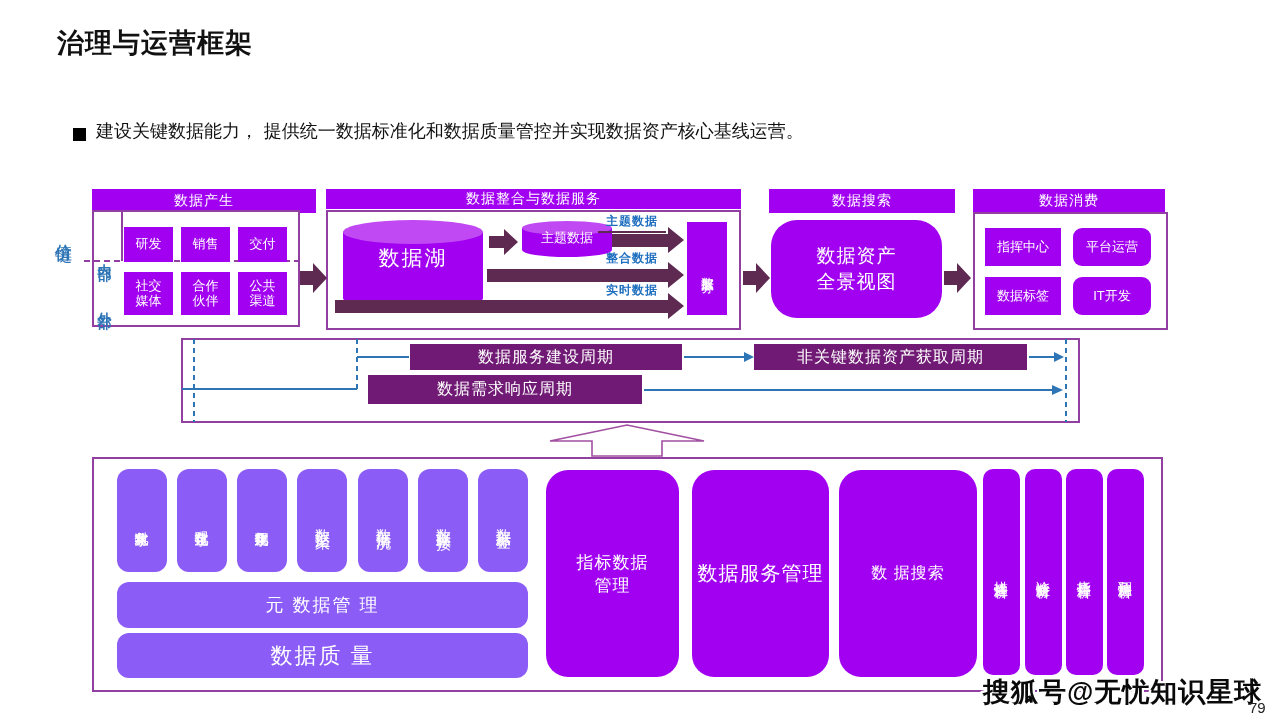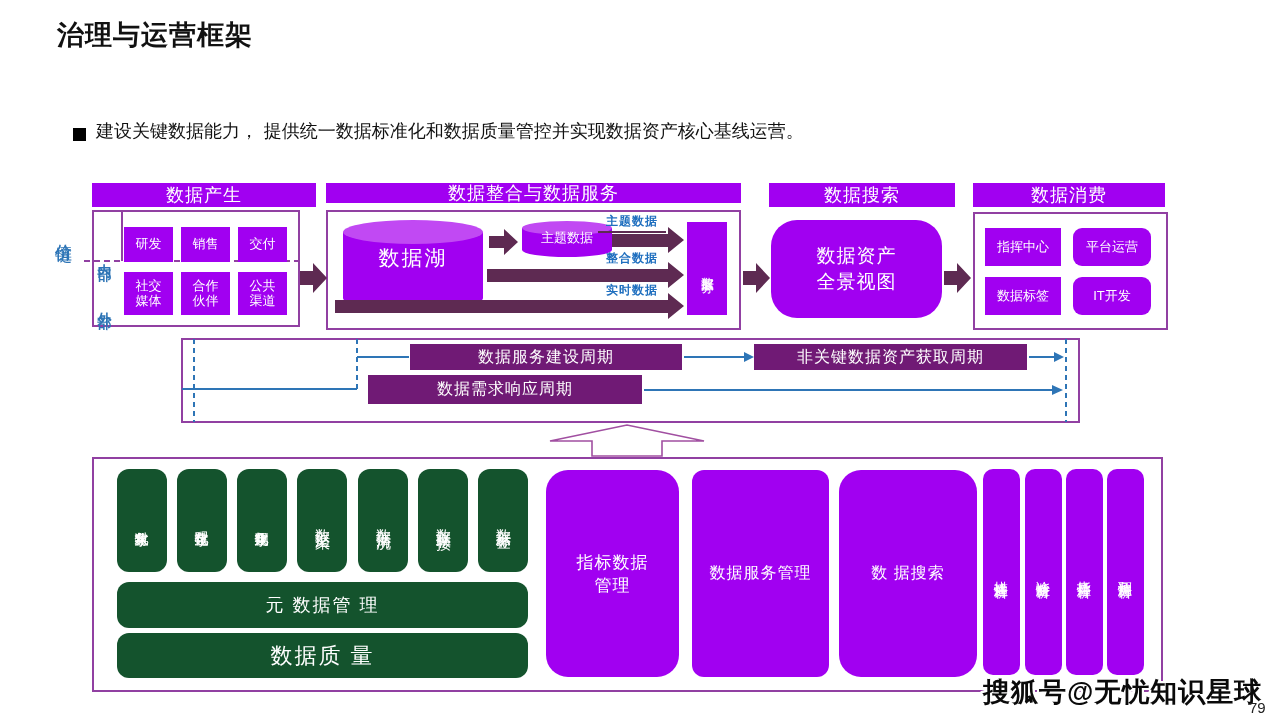--- a/index.html
+++ b/index.html
@@ -2,38 +2,38 @@
 <html><head>
 <meta charset="utf-8">
 <style>
   html,body{margin:0;padding:0;background:#fff;}
   body{width:1280px;height:720px;position:relative;overflow:hidden;
        font-family:"Liberation Sans","DejaVu Sans",sans-serif;color:#111;}
   .abs{position:absolute;box-sizing:border-box;}
   .center{display:flex;align-items:center;justify-content:center;text-align:center;}
   .prelines{white-space:pre-line;}
   .purple{background:#A100F1;color:#fff;}
-  .hdr{background:#A100F1;color:#fff;font-size:18px;letter-spacing:1px;}
+  .hdr{background:#A100F1;color:#fff;font-size:14px;letter-spacing:1px;margin-top:6px;}
   .wbox{background:#fff;border:2px solid #9140A2;}
   .chip{background:#A100F1;color:#fff;font-size:13px;line-height:1.15;}
   .vtext{writing-mode:vertical-rl;text-orientation:upright;letter-spacing:2px;}
   .cycbar{background:#701a75;color:#fff;font-size:16px;letter-spacing:1px;}
   .bigbox{background:#A100F1;color:#fff;border-radius:22px;font-size:17px;letter-spacing:1px;}
   .anachip{background:#A100F1;color:#fff;border-radius:10px;font-size:14px;}
-  .capchip{background:#14532d;color:#fff;border-radius:12px;font-size:14px;}
+  .capchip{background:#8b5cf6;color:#fff;border-radius:12px;font-size:14px;}
   .flowlabel{color:#1F6FBF;font-size:12px;font-weight:bold;letter-spacing:1px;text-align:center;}
   .bluetxt{color:#2E75B6;}
   svg{display:block;}
   .watermark{font-size:27px;font-weight:bold;color:#0a0a0a;letter-spacing:1px;
     text-shadow:-2px -2px 0 #fff,2px -2px 0 #fff,-2px 2px 0 #fff,2px 2px 0 #fff,0 2px 0 #fff,0 -2px 0 #fff,2px 0 0 #fff,-2px 0 0 #fff;}
 </style>
 </head>
 <body>
 
-<div class="abs" style="left:57px;top:17px;font-size:27px;font-weight:800;letter-spacing:1px;">治理与运营框架</div>
+<div class="abs" style="left:57px;top:25px;font-size:27px;font-weight:800;letter-spacing:1px;">治理与运营框架</div>
 
 <div class="abs" style="left:73px;top:128px;width:13px;height:13px;background:#000;"></div>
 <div class="abs" style="left:96px;top:119px;width:960px;font-size:18px;font-family:'DejaVu Serif','Liberation Serif',serif;">建设关键数据能力， 提供统一数据标准化和数据质量管控并实现数据资产核心基线运营。</div>
 
 <div class="abs hdr center" style="left:92px;top:183px;width:224px;height:24px;">数据产生</div>
 <div class="abs hdr center" style="left:326px;top:183px;width:415px;height:20px;">数据整合与数据服务</div>
 <div class="abs hdr center" style="left:769px;top:183px;width:186px;height:24px;">数据搜索</div>
 <div class="abs hdr center" style="left:973px;top:183px;width:192px;height:24px;">数据消费</div>
 
 <div class="abs vtext bluetxt" style="left:52px;top:230px;height:95px;font-size:17px;">价值链</div>
@@ -80,21 +80,21 @@
 <div class="abs capchip center vtext" style="left:297px;top:469px;width:50px;height:103px;font-size:15px;">数据汇聚</div>
 <div class="abs capchip center vtext" style="left:358px;top:469px;width:50px;height:103px;font-size:15px;">数据清洗</div>
 <div class="abs capchip center vtext" style="left:418px;top:469px;width:50px;height:103px;font-size:15px;">数据联接</div>
 <div class="abs capchip center vtext" style="left:478px;top:469px;width:50px;height:103px;font-size:15px;">数据标签</div>
 
 <div class="abs capchip center" style="left:117px;top:582px;width:411px;height:46px;font-size:18px;letter-spacing:2px;">元 数据管 理</div>
 <div class="abs capchip center" style="left:117px;top:633px;width:411px;height:45px;font-size:22px;letter-spacing:2px;">数据质 量</div>
 
 <div class="abs bigbox center prelines" style="left:546px;top:470px;width:133px;height:207px;">指标数据
 管理</div>
-<div class="abs bigbox center" style="left:692px;top:470px;width:137px;height:207px;font-size:16px;border-radius:12px;">数据服务管理</div>
+<div class="abs bigbox center" style="left:692px;top:470px;width:137px;height:207px;font-size:20px;">数据服务管理</div>
 <div class="abs bigbox center" style="left:839px;top:470px;width:138px;height:207px;font-size:16px;">数 据搜索</div>
 
 <div class="abs anachip center vtext" style="left:983px;top:469px;width:37px;height:206px;letter-spacing:1px;">描述性分析</div>
 <div class="abs anachip center vtext" style="left:1025px;top:469px;width:37px;height:206px;letter-spacing:1px;">诊断性分析</div>
 <div class="abs anachip center vtext" style="left:1066px;top:469px;width:37px;height:206px;letter-spacing:1px;">指导性分析</div>
 <div class="abs anachip center vtext" style="left:1107px;top:469px;width:37px;height:206px;letter-spacing:1px;">预测性分析</div>
 
 <svg class="abs" style="left:0;top:0;z-index:3;pointer-events:none;" width="1280" height="720" viewBox="0 0 1280 720">
 
   <path d="M343,232 L343,298 A70,12 0 0 0 483,298 L483,232 Z" fill="#A100F1"></path>

